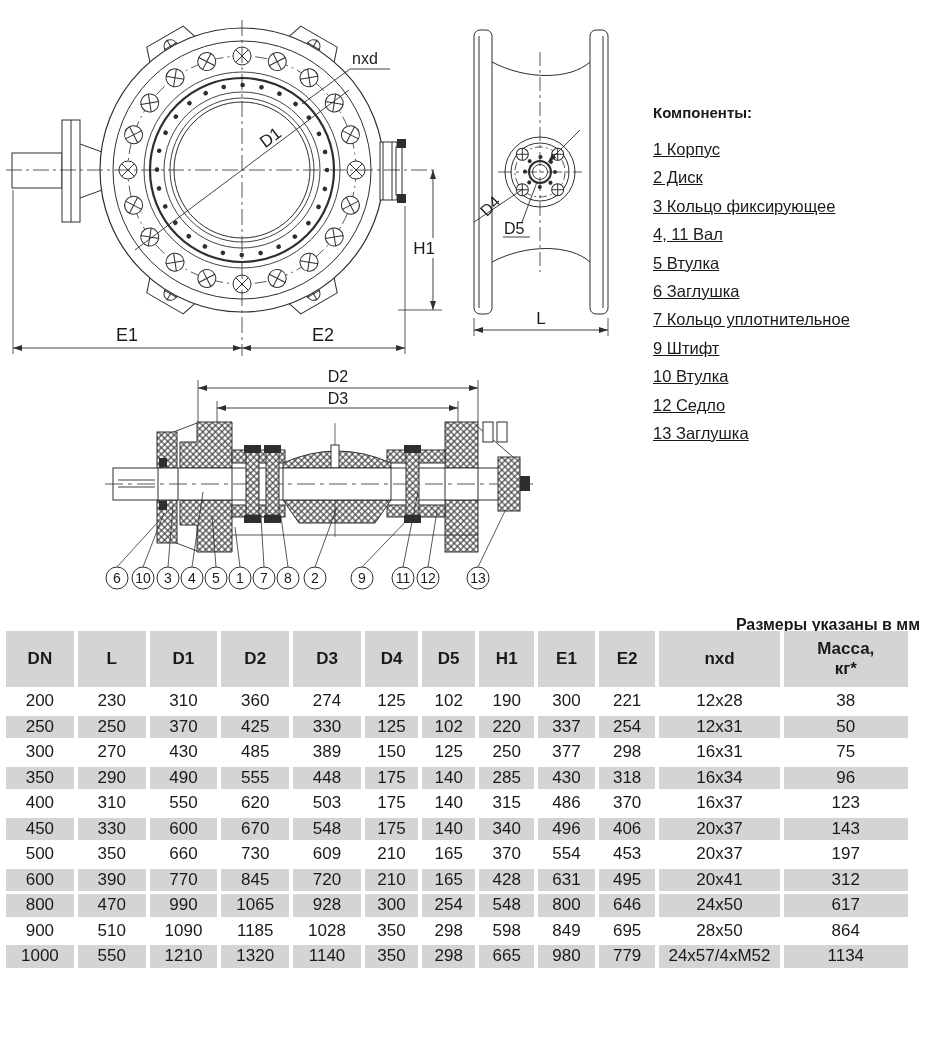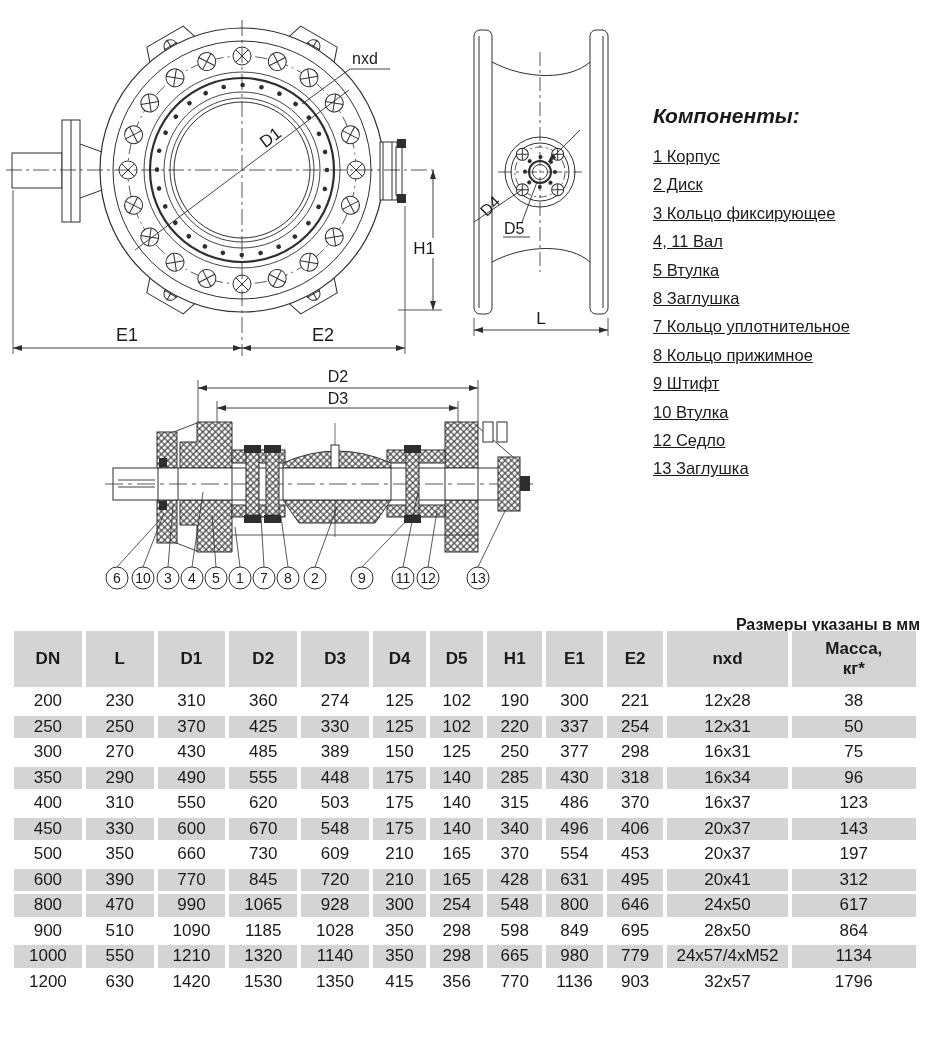--- a/index.html
+++ b/index.html
@@ -2,27 +2,27 @@
 <html><head>
 <meta charset="utf-8">
 <style>
   html,body { margin:0; padding:0; background:#fff; }
   .page { position:relative; width:930px; height:1044px; background:#ffffff;
           font-family:"Liberation Sans", sans-serif; color:#1a1a1a; overflow:hidden; }
   .page svg { position:absolute; }
   .page svg text { font-family:"Liberation Sans", sans-serif; fill:#1a1a1a; }
 
   .components { position:absolute; left:653px; top:104px; width:275px; }
-  .components h2 { margin:0 0 14px 0; font-size:21px; font-weight:bold;font-style:italic; }
+  .components h2 { margin:0 0 14px 0; font-size:15px; font-weight:bold; }
   .components ul { list-style:none; margin:0; padding:0; font-size:16.5px;text-decoration:underline; }
   .components li { height:28.4px; line-height:28.4px; white-space:nowrap; }
 
   .dim-note { position:absolute; right:10px; top:616px; font-size:16px; font-weight:bold; }
 
-  table.dims { position:absolute; left:10px; top:628px; width:910px;
+  table.dims { position:absolute; left:2px; top:628px; width:910px;
                border-collapse:separate; border-spacing:4px 3px; table-layout:fixed; }
   table.dims th { background:#d4d4d4; font-size:17px; font-weight:bold; height:56px;
                   text-align:center; vertical-align:middle; padding:0;
                   white-space:pre-line; line-height:1.2; }
   table.dims td { background:#ffffff; font-size:17px; text-align:center;
                   height:22.5px; padding:0; vertical-align:middle; }
   table.dims tr.alt td { background:#d4d4d4; }
 </style>
 </head>
 <body>
@@ -200,23 +200,22 @@
   </svg>
 
   <div class="components">
     <h2>Компоненты:</h2>
     <ul>
         <li>1 Корпус</li>
         <li>2 Диск</li>
         <li>3 Кольцо фиксирующее</li>
         <li>4, 11 Вал</li>
         <li>5 Втулка</li>
-        <li>8 Заглушка</li>
+        <li>6 Заглушка</li>
         <li>7 Кольцо уплотнительное</li>
-        <li>8 Кольцо прижимное</li>
         <li>9 Штифт</li>
         <li>10 Втулка</li>
         <li>12 Седло</li>
         <li>13 Заглушка</li>
       </ul>
   </div>
 
   <svg style="left:85px;top:365px" width="480" height="238" viewBox="0 0 480 238" fill="none" stroke="#2e2e2e" stroke-width="1">
     <defs>
       <marker id="arrX" markerWidth="10" markerHeight="8" refX="9" refY="3" orient="auto-start-reverse" markerUnits="userSpaceOnUse">
@@ -530,30 +529,16 @@
           <td>1320</td>
           <td>1140</td>
           <td>350</td>
           <td>298</td>
           <td>665</td>
           <td>980</td>
           <td>779</td>
           <td>24x57/4xM52</td>
           <td>1134</td>
         </tr>
-        <tr>
-          <td>1200</td>
-          <td>630</td>
-          <td>1420</td>
-          <td>1530</td>
-          <td>1350</td>
-          <td>415</td>
-          <td>356</td>
-          <td>770</td>
-          <td>1136</td>
-          <td>903</td>
-          <td>32x57</td>
-          <td>1796</td>
-        </tr>
       </tbody>
   </table>
 
 </div>
 
 </body></html>

